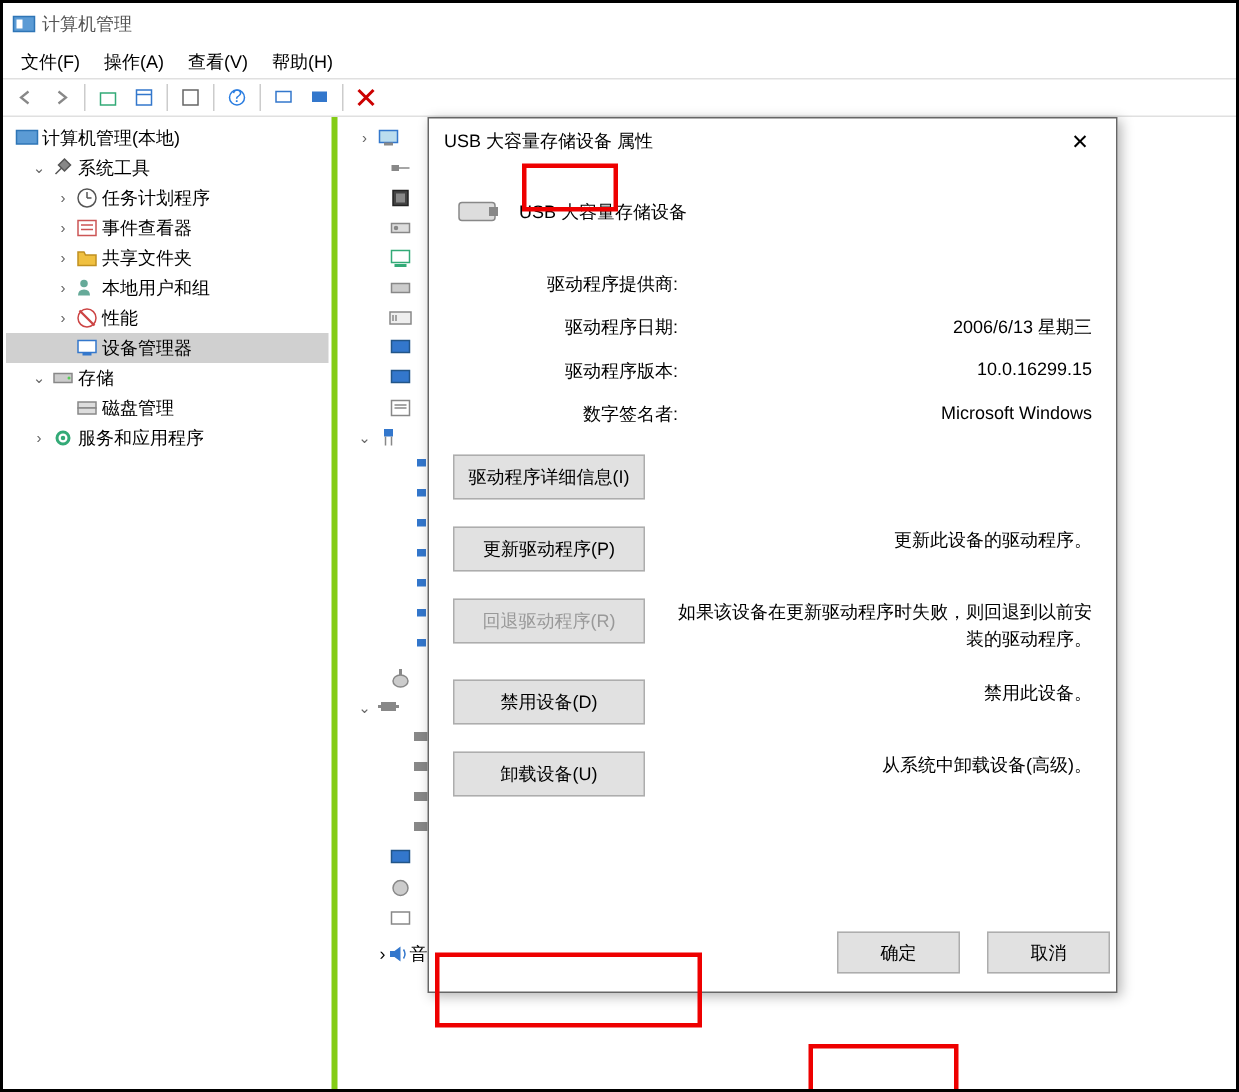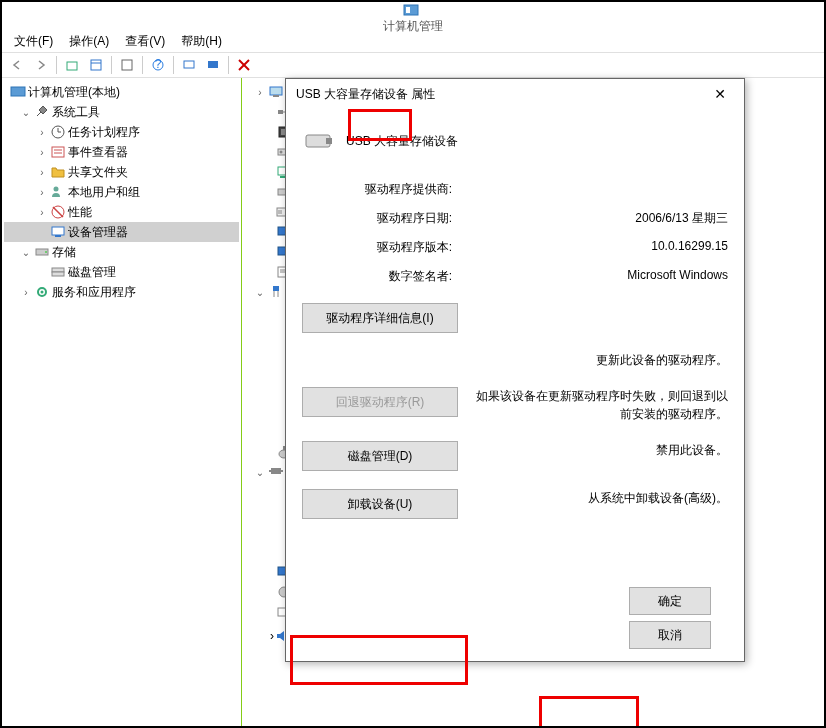--- a/index.html
+++ b/index.html
@@ -1,30 +1,30 @@
 <!DOCTYPE html>
 <html><head>
 <meta charset="utf-8">
 <style>
 * { margin: 0; padding: 0; box-sizing: border-box; font-family: "Microsoft YaHei", "Segoe UI", sans-serif; font-size: 12px; }
 body { background: #fff; width: 826px; height: 728px; overflow: hidden; border: 2px solid #000; position: relative; }
 
-.titlebar { height: 28px; display: flex; align-items: center; padding: 0 6px; background: #fff; flex-direction: column; }
+.titlebar { height: 28px; display: flex; align-items: center; padding: 0 6px; background: #fff; }
 .titlebar .icon { width: 16px; height: 16px; margin-right: 4px; }
 .titlebar .title { color: #555; }
 
 .menubar { height: 22px; display: flex; align-items: center; padding: 0 6px; gap: 4px; }
 .menubar span { padding: 2px 6px; cursor: default; }
 
 .toolbar { height: 26px; display: flex; align-items: center; padding: 0 4px; border-top: 1px solid #e0e0e0; border-bottom: 1px solid #e0e0e0; gap: 2px; }
 .toolbar .tb-btn { width: 22px; height: 22px; display: flex; align-items: center; justify-content: center; }
 .toolbar .sep { width: 1px; height: 18px; background: #ccc; margin: 0 2px; }
 
 .content { display: flex; height: calc(100% - 76px); }
-.tree-panel { width: 240px; border-right: 1px solid #84cc16; padding: 4px 2px; overflow: hidden; }
+.tree-panel { width: 223px; border-right: 4px solid #84cc16; padding: 4px 2px; overflow: hidden; }
 .tree-node { display: flex; align-items: center; height: 20px; padding-left: 4px; white-space: nowrap; }
 .tree-node .exp { width: 12px; text-align: center; color: #666; font-size: 10px; }
 .tree-node .icon { width: 16px; height: 16px; margin: 0 2px; display: inline-flex; align-items: center; justify-content: center; }
 .tree-node.sel { background: #d0d0d0; }
 .indent-1 { padding-left: 16px; }
 .indent-2 { padding-left: 32px; }
 
 .detail-panel { flex: 1; padding: 4px; overflow: hidden; position: relative; }
 .device-row { display: flex; align-items: center; height: 20px; padding-left: 8px; }
 .device-row .exp { width: 12px; text-align: center; color: #666; font-size: 10px; }
@@ -39,24 +39,24 @@
 .dlg-tabs { display: flex; padding: 4px 10px 0 10px; border-bottom: 1px solid #ccc; margin: 4px 8px 0 8px; }
 .dlg-tab { padding: 5px 12px; border: 1px solid transparent; border-bottom: none; cursor: pointer; margin-right: 0; position: relative; }
 .dlg-tab.active { border-color: #ccc; background: #fff; top: 1px; }
 .dlg-body { padding: 16px 16px; text-align: right; }
 .dev-header { display: flex; align-items: center; margin-bottom: 24px; }
 .dev-header .icon { width: 32px; height: 32px; margin-right: 12px; }
 .info-row { display: flex; margin-bottom: 12px; padding-left: 30px; }
 .info-label { width: 120px; }
 .info-val { flex: 1; }
 .action-row { display: flex; align-items: flex-start; margin-top: 18px; gap: 14px; }
-.action-btn { width: 156px; height: 30px; background: #e1e1e1; border: 1px solid #adadad; cursor: pointer; display: flex; align-items: center; justify-content: center; }
+.action-btn { width: 128px; height: 30px; background: #e1e1e1; border: 1px solid #adadad; cursor: pointer; display: flex; align-items: center; justify-content: center; }
 .action-btn.disabled { color: #999; }
 .action-desc { flex: 1; font-size: 12px; line-height: 1.5; }
-.dlg-footer { position: absolute; bottom: 12px; right: 33px; display: flex; gap: 6px; flex-direction: column; }
+.dlg-footer { position: absolute; bottom: 12px; right: 4px; display: flex; gap: 18px; }
 .dlg-btn { width: 82px; height: 28px; background: #e1e1e1; border: 1px solid #adadad; cursor: pointer; display: flex; align-items: center; justify-content: center; }
 
 .highlight-red { border: 3px solid #e00; }
 .hl-tab { position: absolute; left: 346px; top: 107px; width: 64px; height: 32px; z-index: 200; pointer-events: none; }
 .hl-uninstall { position: absolute; left: 288px; top: 633px; width: 178px; height: 50px; z-index: 200; pointer-events: none; }
 .hl-ok { position: absolute; left: 537px; top: 694px; width: 100px; height: 40px; z-index: 200; pointer-events: none; }
 
 svg { display: block; }
 </style>
 </head>
@@ -495,28 +495,29 @@
       </div>
     <div class="info-row">
         <span class="info-label">数字签名者:</span>
         <span class="info-val">Microsoft Windows</span>
       </div>
 
     <div class="action-row">
       <div class="action-btn">驱动程序详细信息(I)</div>
     </div>
     <div class="action-row">
+      <div class="action-btn">更新驱动程序(P)</div>
       <div class="action-desc">更新此设备的驱动程序。</div>
     </div>
     <div class="action-row">
       <div class="action-btn disabled">回退驱动程序(R)</div>
       <div class="action-desc">如果该设备在更新驱动程序时失败，则回退到以前安装的驱动程序。</div>
     </div>
     <div class="action-row">
-      <div class="action-btn">磁盘管理(D)</div>
+      <div class="action-btn">禁用设备(D)</div>
       <div class="action-desc">禁用此设备。</div>
     </div>
     <div class="action-row">
       <div class="action-btn">卸载设备(U)</div>
       <div class="action-desc">从系统中卸载设备(高级)。</div>
     </div>
   </div>
   <div class="dlg-footer">
     <div class="dlg-btn">确定</div>
     <div class="dlg-btn">取消</div>

